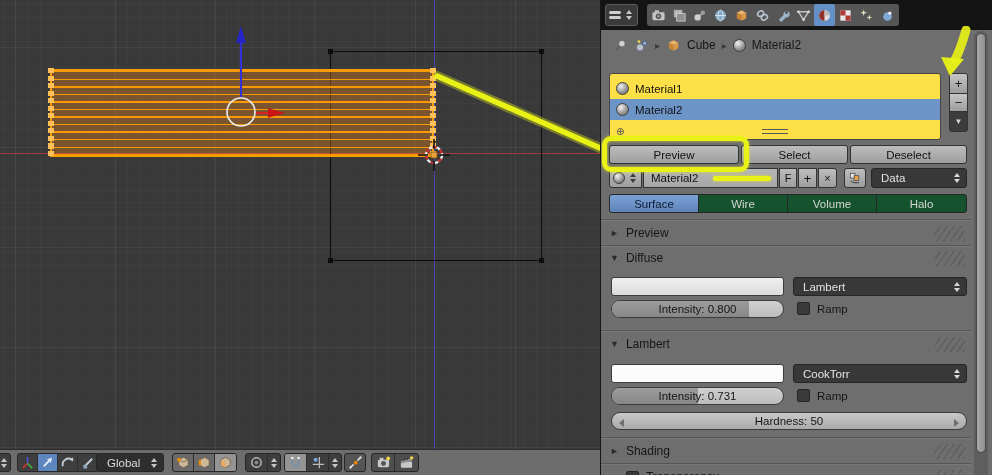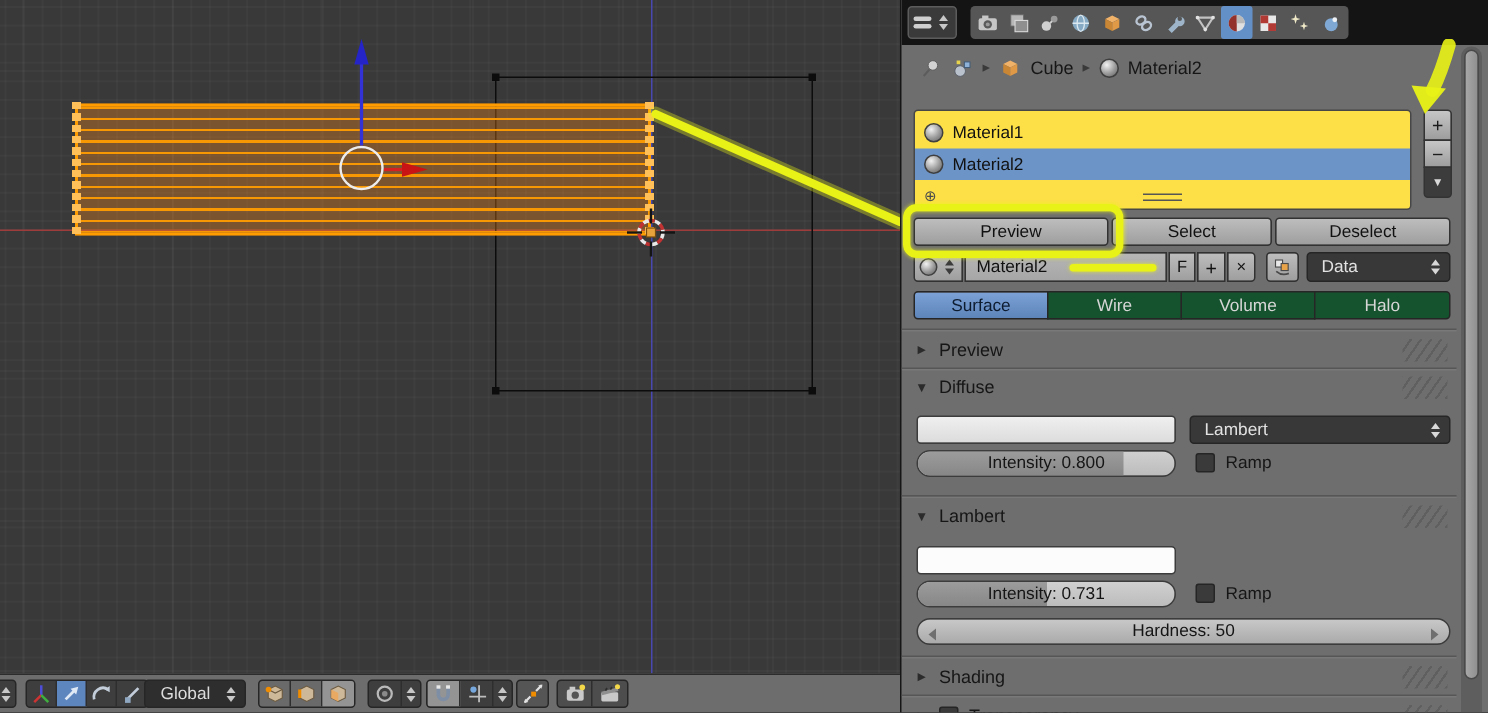--- a/index.html
+++ b/index.html
@@ -531,20 +531,27 @@
     <div class="checkbox" style="top:302px;"></div>
     <div class="cb-label" style="top:303px;">Ramp</div>
 
     <div class="divider" style="top:330px;"></div>
     <div class="phead" style="top:334px;">
       <span class="arrow">▼</span>
       <span>Lambert</span>
       <span class="hatch" style="top:3px;"></span>
     </div>
     <div class="swatch" style="top:364px;background:#fcfcfc;"></div>
+    <div class="dk-dd" style="top:364px;">
+      <span>CookTorr</span>
+      <span class="stepper dk-stepper">
+          <i class="tri-up"></i>
+          <i class="tri-dn"></i>
+        </span>
+    </div>
     <div class="slider" style="top:387px;">
       <span class="fill" style="width: 50%;"></span>
       <span class="lbl">Intensity: 0.731</span>
     </div>
     <div class="checkbox" style="top:389px;"></div>
     <div class="cb-label" style="top:390px;">Ramp</div>
 
     <div id="hardness">
       <span class="sl-arrow" id="hard-l"></span>
       <span>Hardness: 50</span>

